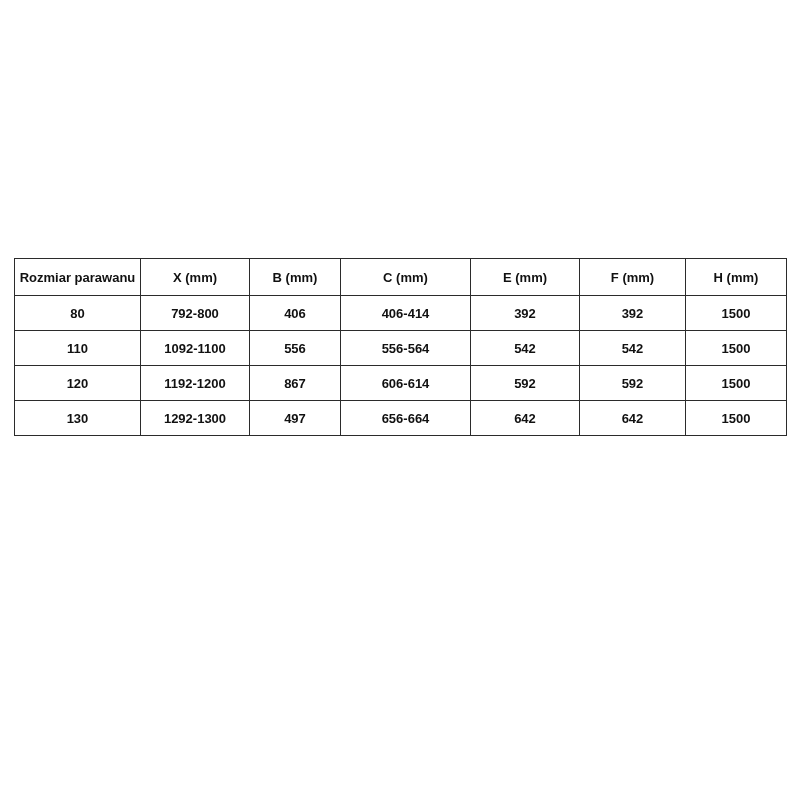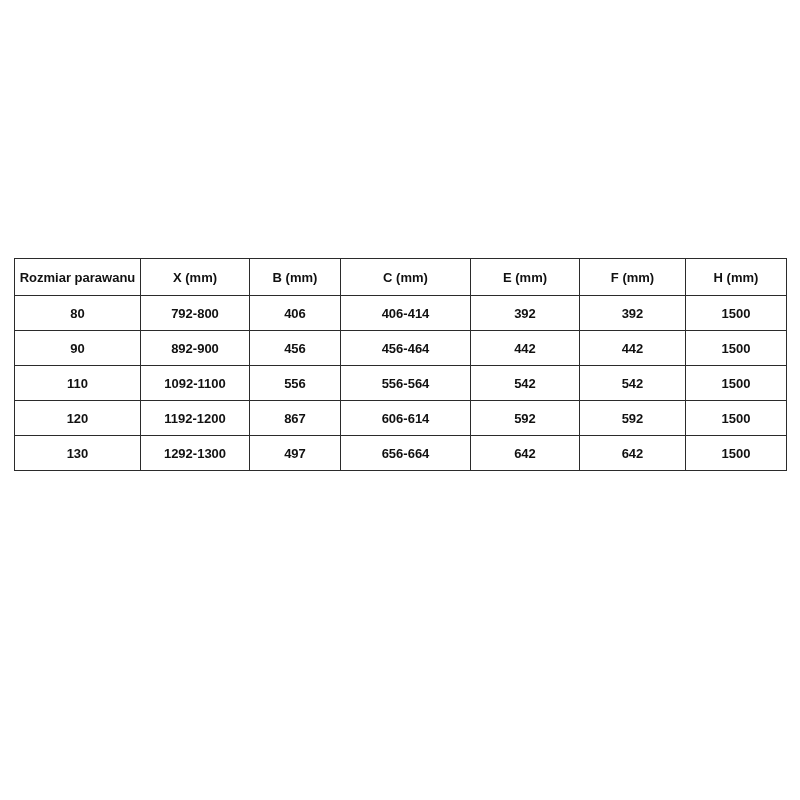--- a/index.html
+++ b/index.html
@@ -78,29 +78,20 @@
       <tr>
         <td>80</td>
         <td>792-800</td>
         <td>406</td>
         <td>406-414</td>
         <td>392</td>
         <td>392</td>
         <td>1500</td>
       </tr>
       <tr>
-        <td>90</td>
-        <td>892-900</td>
-        <td>456</td>
-        <td>456-464</td>
-        <td>442</td>
-        <td>442</td>
-        <td>1500</td>
-      </tr>
-      <tr>
         <td>110</td>
         <td>1092-1100</td>
         <td>556</td>
         <td>556-564</td>
         <td>542</td>
         <td>542</td>
         <td>1500</td>
       </tr>
       <tr>
         <td>120</td>

